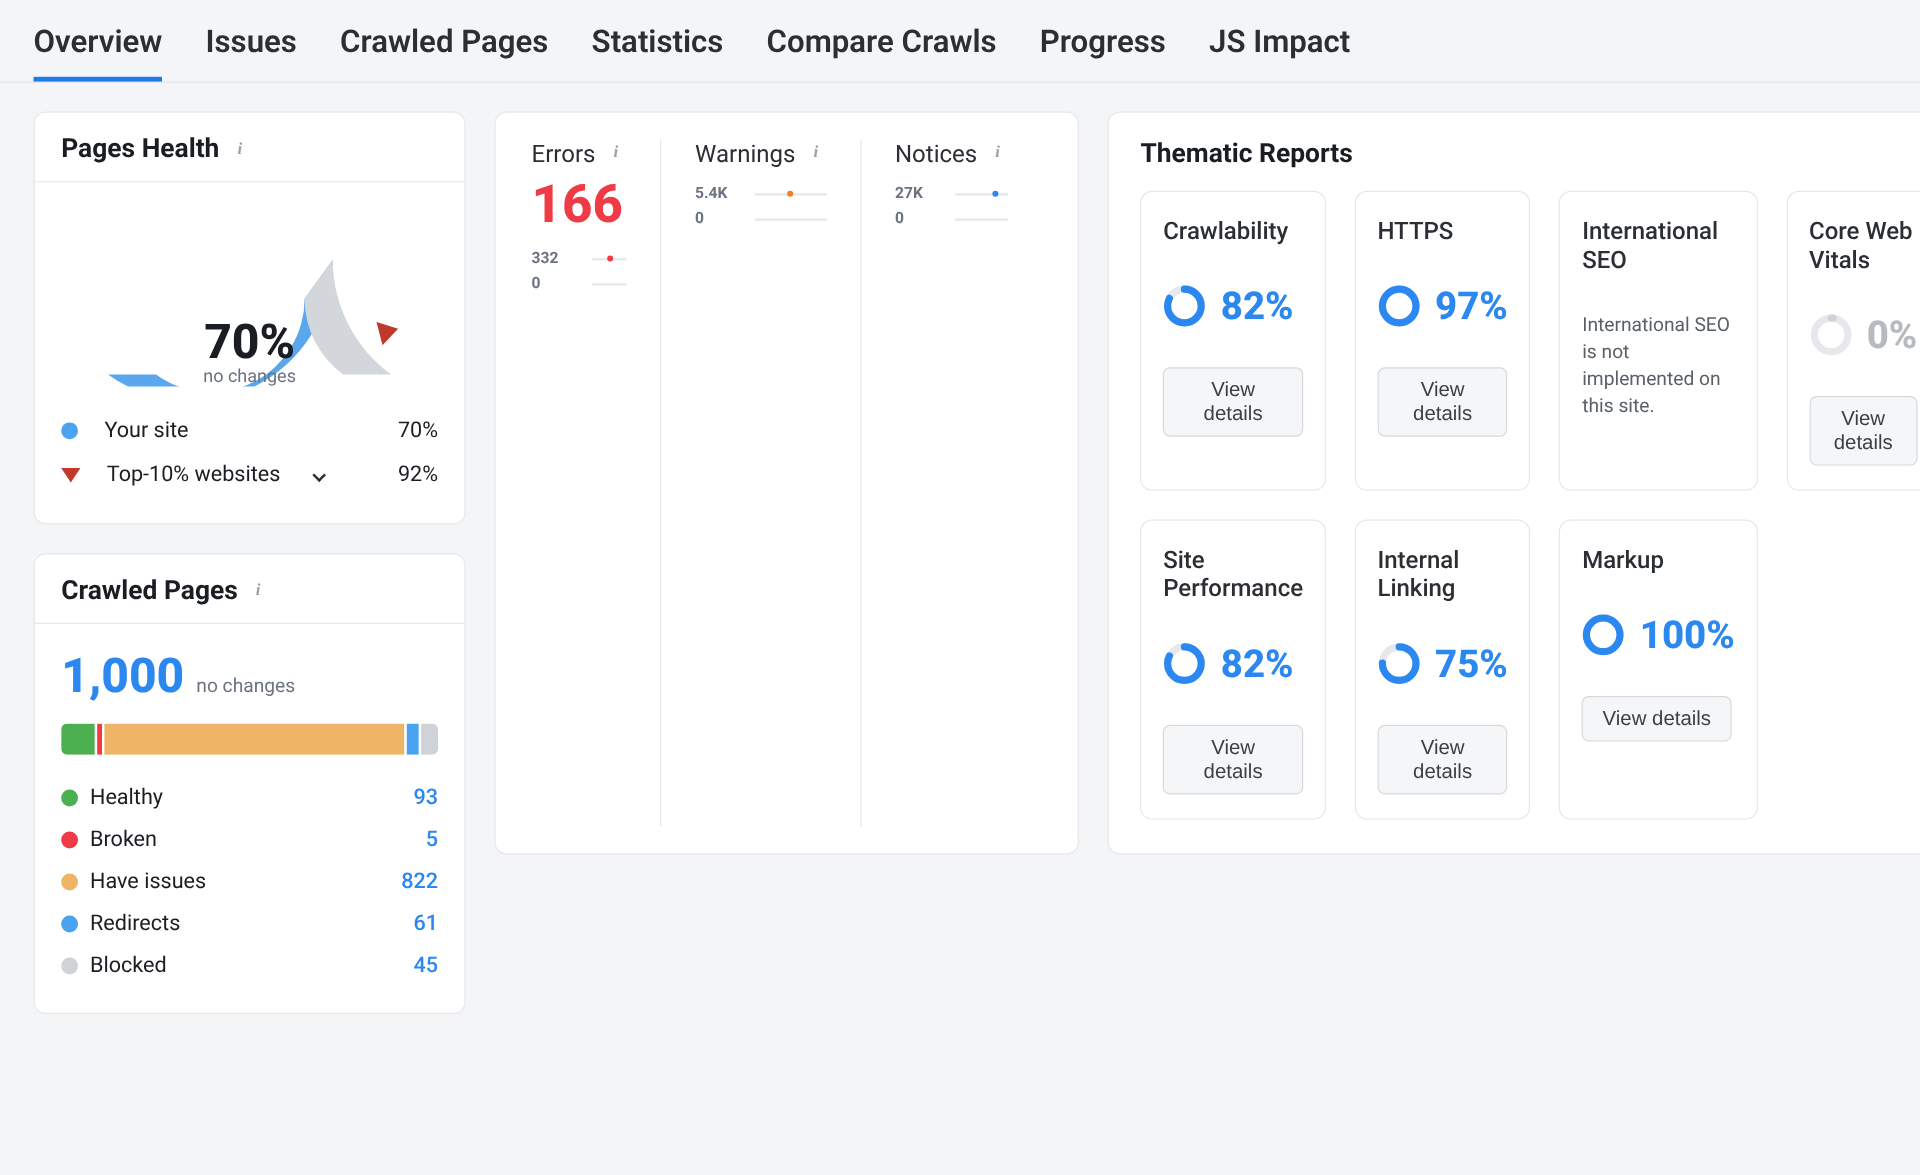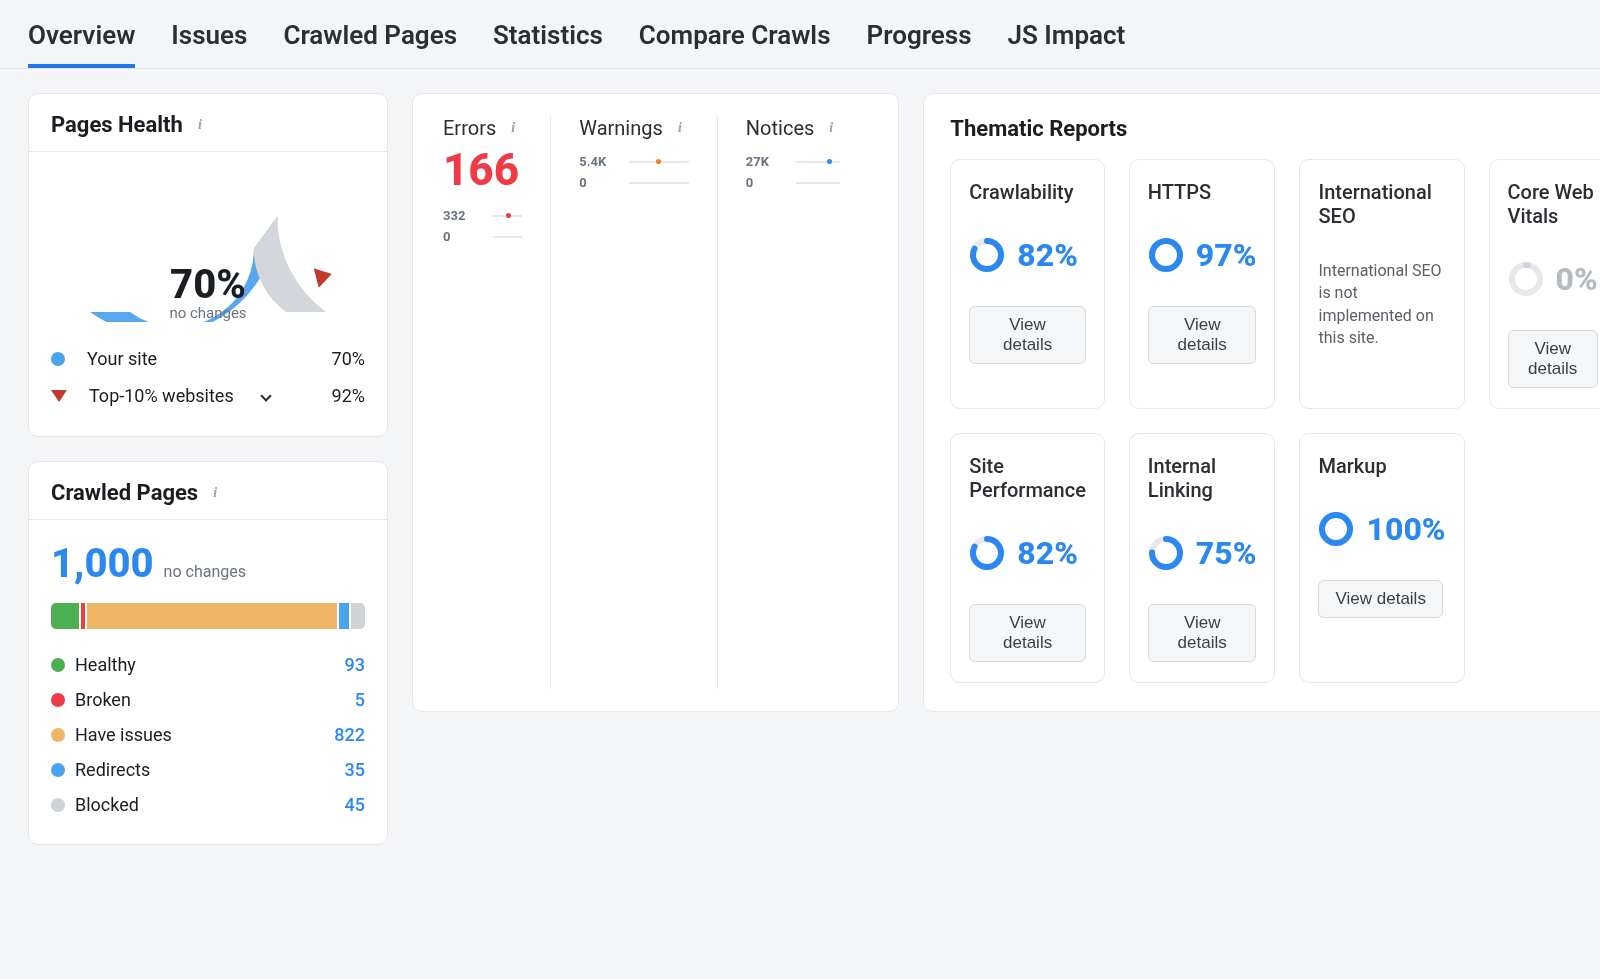--- a/index.html
+++ b/index.html
@@ -348,21 +348,21 @@
                 <span class="dot" style="background:#f0b466"></span>
                 <span>Have issues</span>
               </div>
               <span class="val">822</span>
             </div>
             <div class="cp-item">
               <div class="label">
                 <span class="dot" style="background:#4aa3ef"></span>
                 <span>Redirects</span>
               </div>
-              <span class="val">35</span>
+              <span class="val">61</span>
             </div>
             <div class="cp-item">
               <div class="label">
                 <span class="dot" style="background:#cfd3d8"></span>
                 <span>Blocked</span>
               </div>
               <span class="val">45</span>
             </div>
           </div>
       </div>

